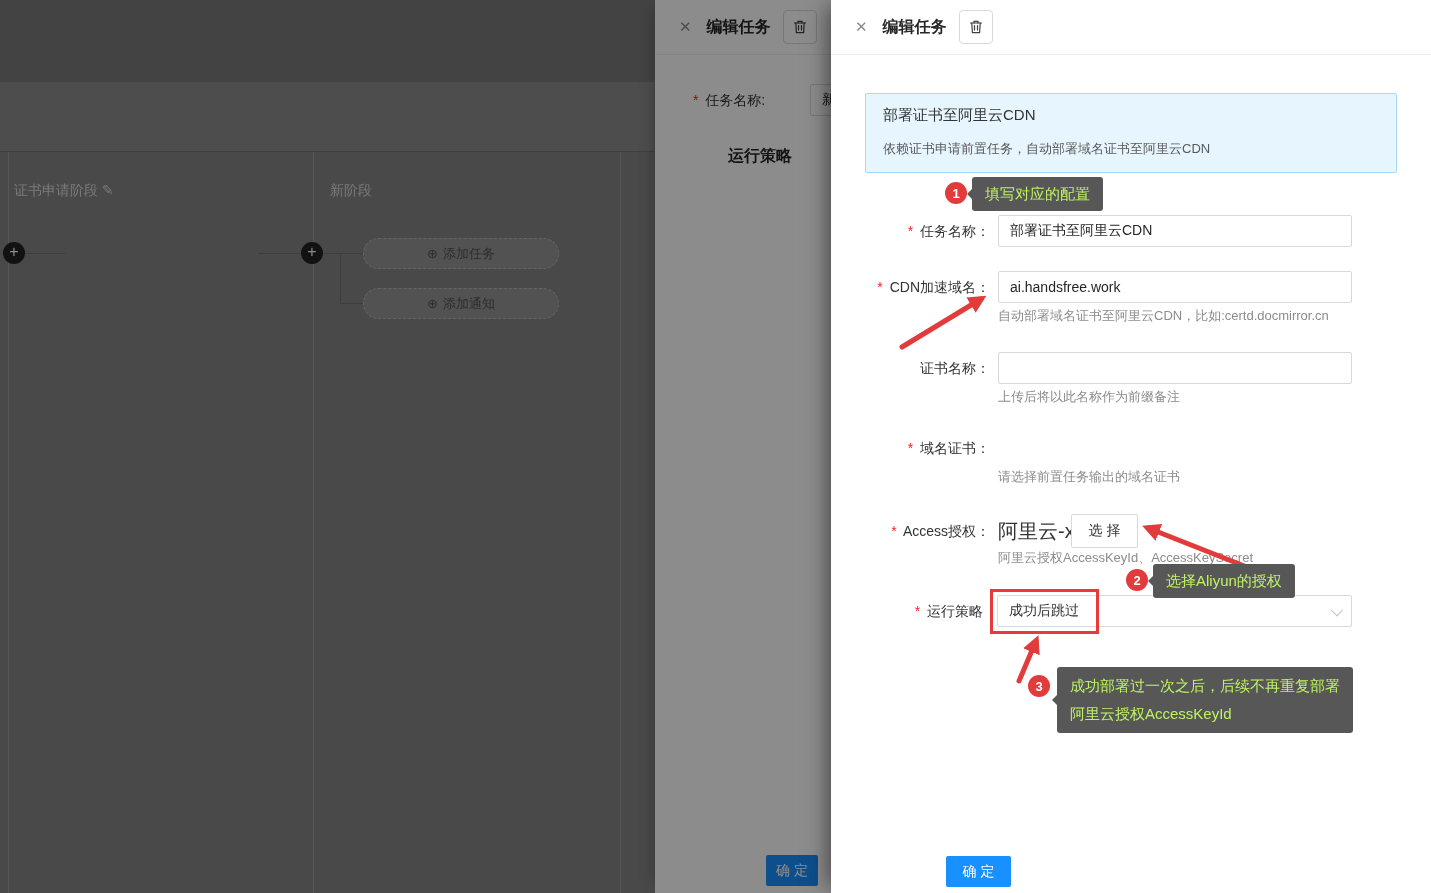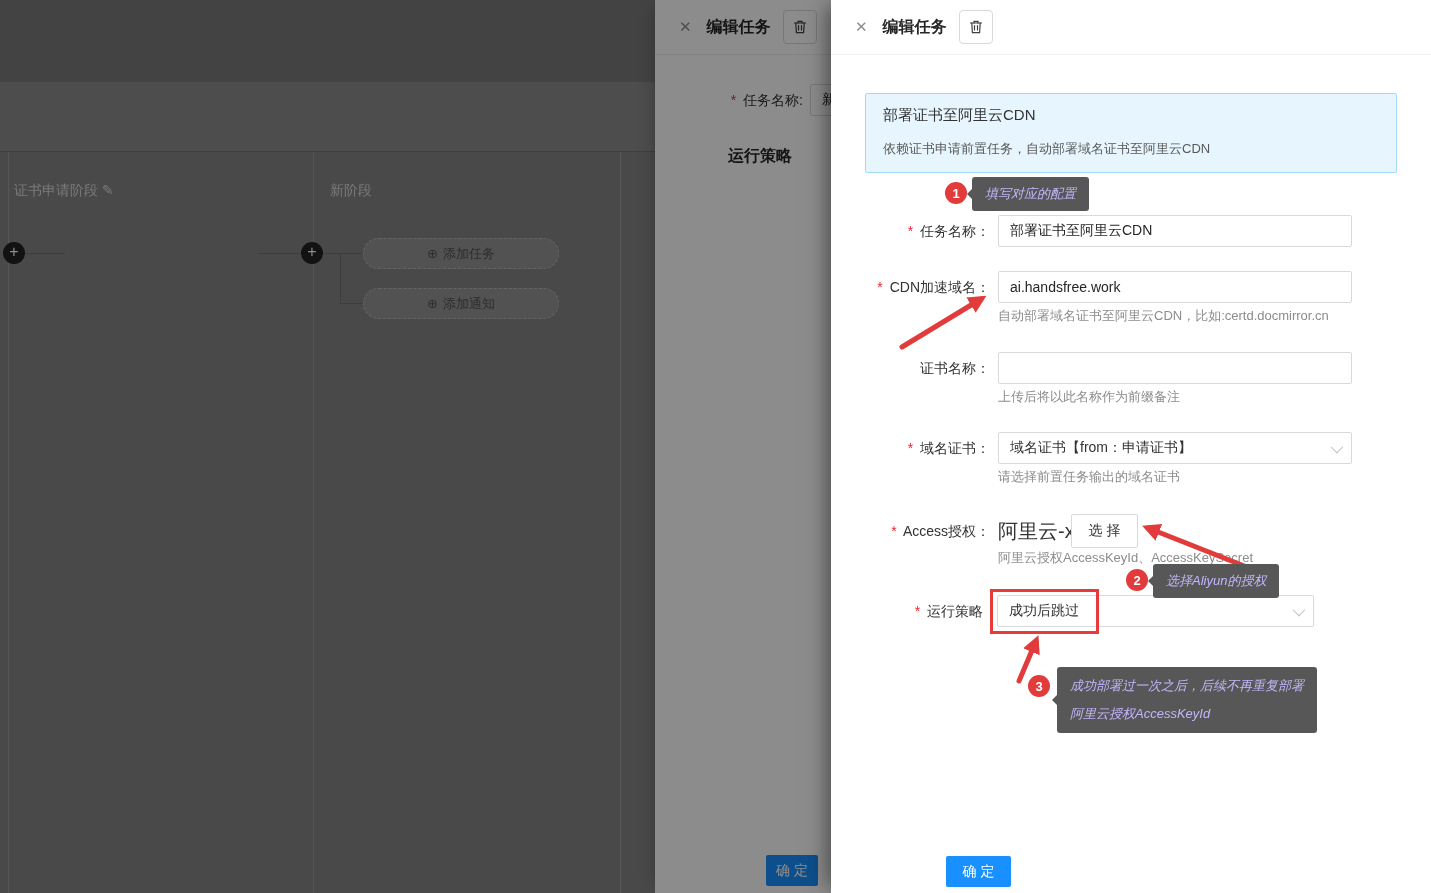--- a/index.html
+++ b/index.html
@@ -30,21 +30,21 @@
   #drawer-top { left:831px; width:600px; box-shadow:-9px 0 20px -6px rgba(0,0,0,.5); z-index:10; }
   .drawer-header { position:absolute; left:0; top:0; width:100%; height:55px;
     display:flex; align-items:center; padding-left:24px; border-bottom:1px solid #efefef; background:#fff; }
   .close-x { font-size:15px; color:#8c8c8c; cursor:pointer; }
   .drawer-title { margin-left:15px; font-size:16px; font-weight:bold; color:#262626; }
   .trash-btn { margin-left:12px; width:34px; height:34px; border:1px solid #d9d9d9; border-radius:4px;
     background:#fff; display:flex; align-items:center; justify-content:center; cursor:pointer; }
   .mid-mask { position:absolute; inset:0; background:rgba(0,0,0,0.45); z-index:5; pointer-events:none; }
 
   
-  .mid-label { left:0; top:84px; width:148px; height:32px; line-height:32px; text-align:right;
+  .mid-label { left:0; top:84px; width:148px; height:32px; line-height:32px; text-align:center;
     font-size:14px; color:#333; }
   .mid-input { left:155px; top:84px; width:300px; height:32px; border:1px solid #d9d9d9; border-radius:2px;
     padding:0 11px; font-size:14px; color:#262626; background:#fff; }
   .mid-steps { left:73px; top:146px; font-size:16px; font-weight:bold; color:#262626; }
   .btn-primary { height:31px; background:#1890ff; color:#fff; border:none; border-radius:2px;
     font-size:14px; cursor:pointer; font-family:inherit; }
 
   
   .alert { left:34px; top:93px; width:532px; height:80px; background:#e7f6fe; border:1px solid #a5daf4;
     border-radius:2px; padding:12px 17px; }
@@ -61,22 +61,22 @@
     transform:rotate(45deg) translateY(-2px); }
   .hint { left:167px; font-size:13px; color:#8c8c8c; white-space:nowrap; }
   .inline-val { left:167px; height:34px; line-height:34px; font-size:20px; color:#333; }
   .pick-btn { left:240px; top:514px; width:67px; height:34px; background:#fff; border:1px solid #d9d9d9;
     border-radius:2px; font-size:14px; color:#333; cursor:pointer; font-family:inherit; }
   .redbox { left:159px; top:589px; width:109px; height:45px; border:3px solid #e8393b; z-index:6; pointer-events:none; }
 
   
   .ann-circle { width:22px; height:22px; border-radius:50%; background:#e23b3b; color:#fff;
     font-size:13px; font-weight:bold; display:flex; align-items:center; justify-content:center; z-index:7; }
-  .tooltip { background:#575757; color:#c4b5fd; font-size:13px; padding:5px 13px; border-radius:3px;
-    z-index:7; white-space:pre-line; line-height:24px;font-style:italic; }
+  .tooltip { background:#575757; color:#bef264; font-size:15px; padding:5px 13px; border-radius:3px;
+    z-index:7; white-space:pre-line; line-height:24px; }
   .tooltip::before { content:""; position:absolute; left:-5px; top:50%; transform:translateY(-50%);
     border:5px solid transparent; border-right-color:#575757; border-left:none; }
   #arrows { position:absolute; inset:0; z-index:6; pointer-events:none; }
 </style>
 </head>
 <body>
 
 <div id="stage">
   <div class="abs band1"></div>
   <div class="abs band2"></div>
@@ -174,39 +174,35 @@
     <span class="rmark"></span>
     <span>证书名称：</span>
   </div>
   <input class="abs ctrl" style="top: 352px;" value="">
   <div class="abs hint" style="top:388px">上传后将以此名称作为前缀备注</div>
 
   <div class="abs rlabel" style="top:432px">
     <span class="rmark">*</span>
     <span>域名证书：</span>
   </div>
-  <div class="abs ctrl select" style="top:432px">
-    <span class="val">域名证书【from：申请证书】</span>
-    <span class="chev"></span>
-  </div>
   <div class="abs hint" style="top:468px">请选择前置任务输出的域名证书</div>
 
   <div class="abs rlabel" style="top:515px">
     <span class="rmark">*</span>
     <span>Access授权：</span>
   </div>
   <div class="abs inline-val" style="top:514px">阿里云-xiao</div>
   <button class="abs pick-btn">选 择</button>
   <div class="abs hint" style="top:549px">阿里云授权AccessKeyId、AccessKeySecret</div>
 
   <div class="abs rlabel" style="top:595px;width:152px">
     <span class="rmark">*</span>
     <span>运行策略</span>
   </div>
-  <div class="abs ctrl select" style="left:166px;top:595px;width:317px">
+  <div class="abs ctrl select" style="left:166px;top:595px;width:355px">
     <span class="val">成功后跳过</span>
     <span class="chev"></span>
   </div>
   <div class="abs redbox"></div>
 
   <div class="abs ann-circle" style="left:114px;top:182px">1</div>
   <div class="abs tooltip" style="left:141px;top:177px">填写对应的配置</div>
 
   <div class="abs ann-circle" style="left:295px;top:569px">2</div>
   <div class="abs tooltip" style="left:322px;top:564px">选择Aliyun的授权</div>

